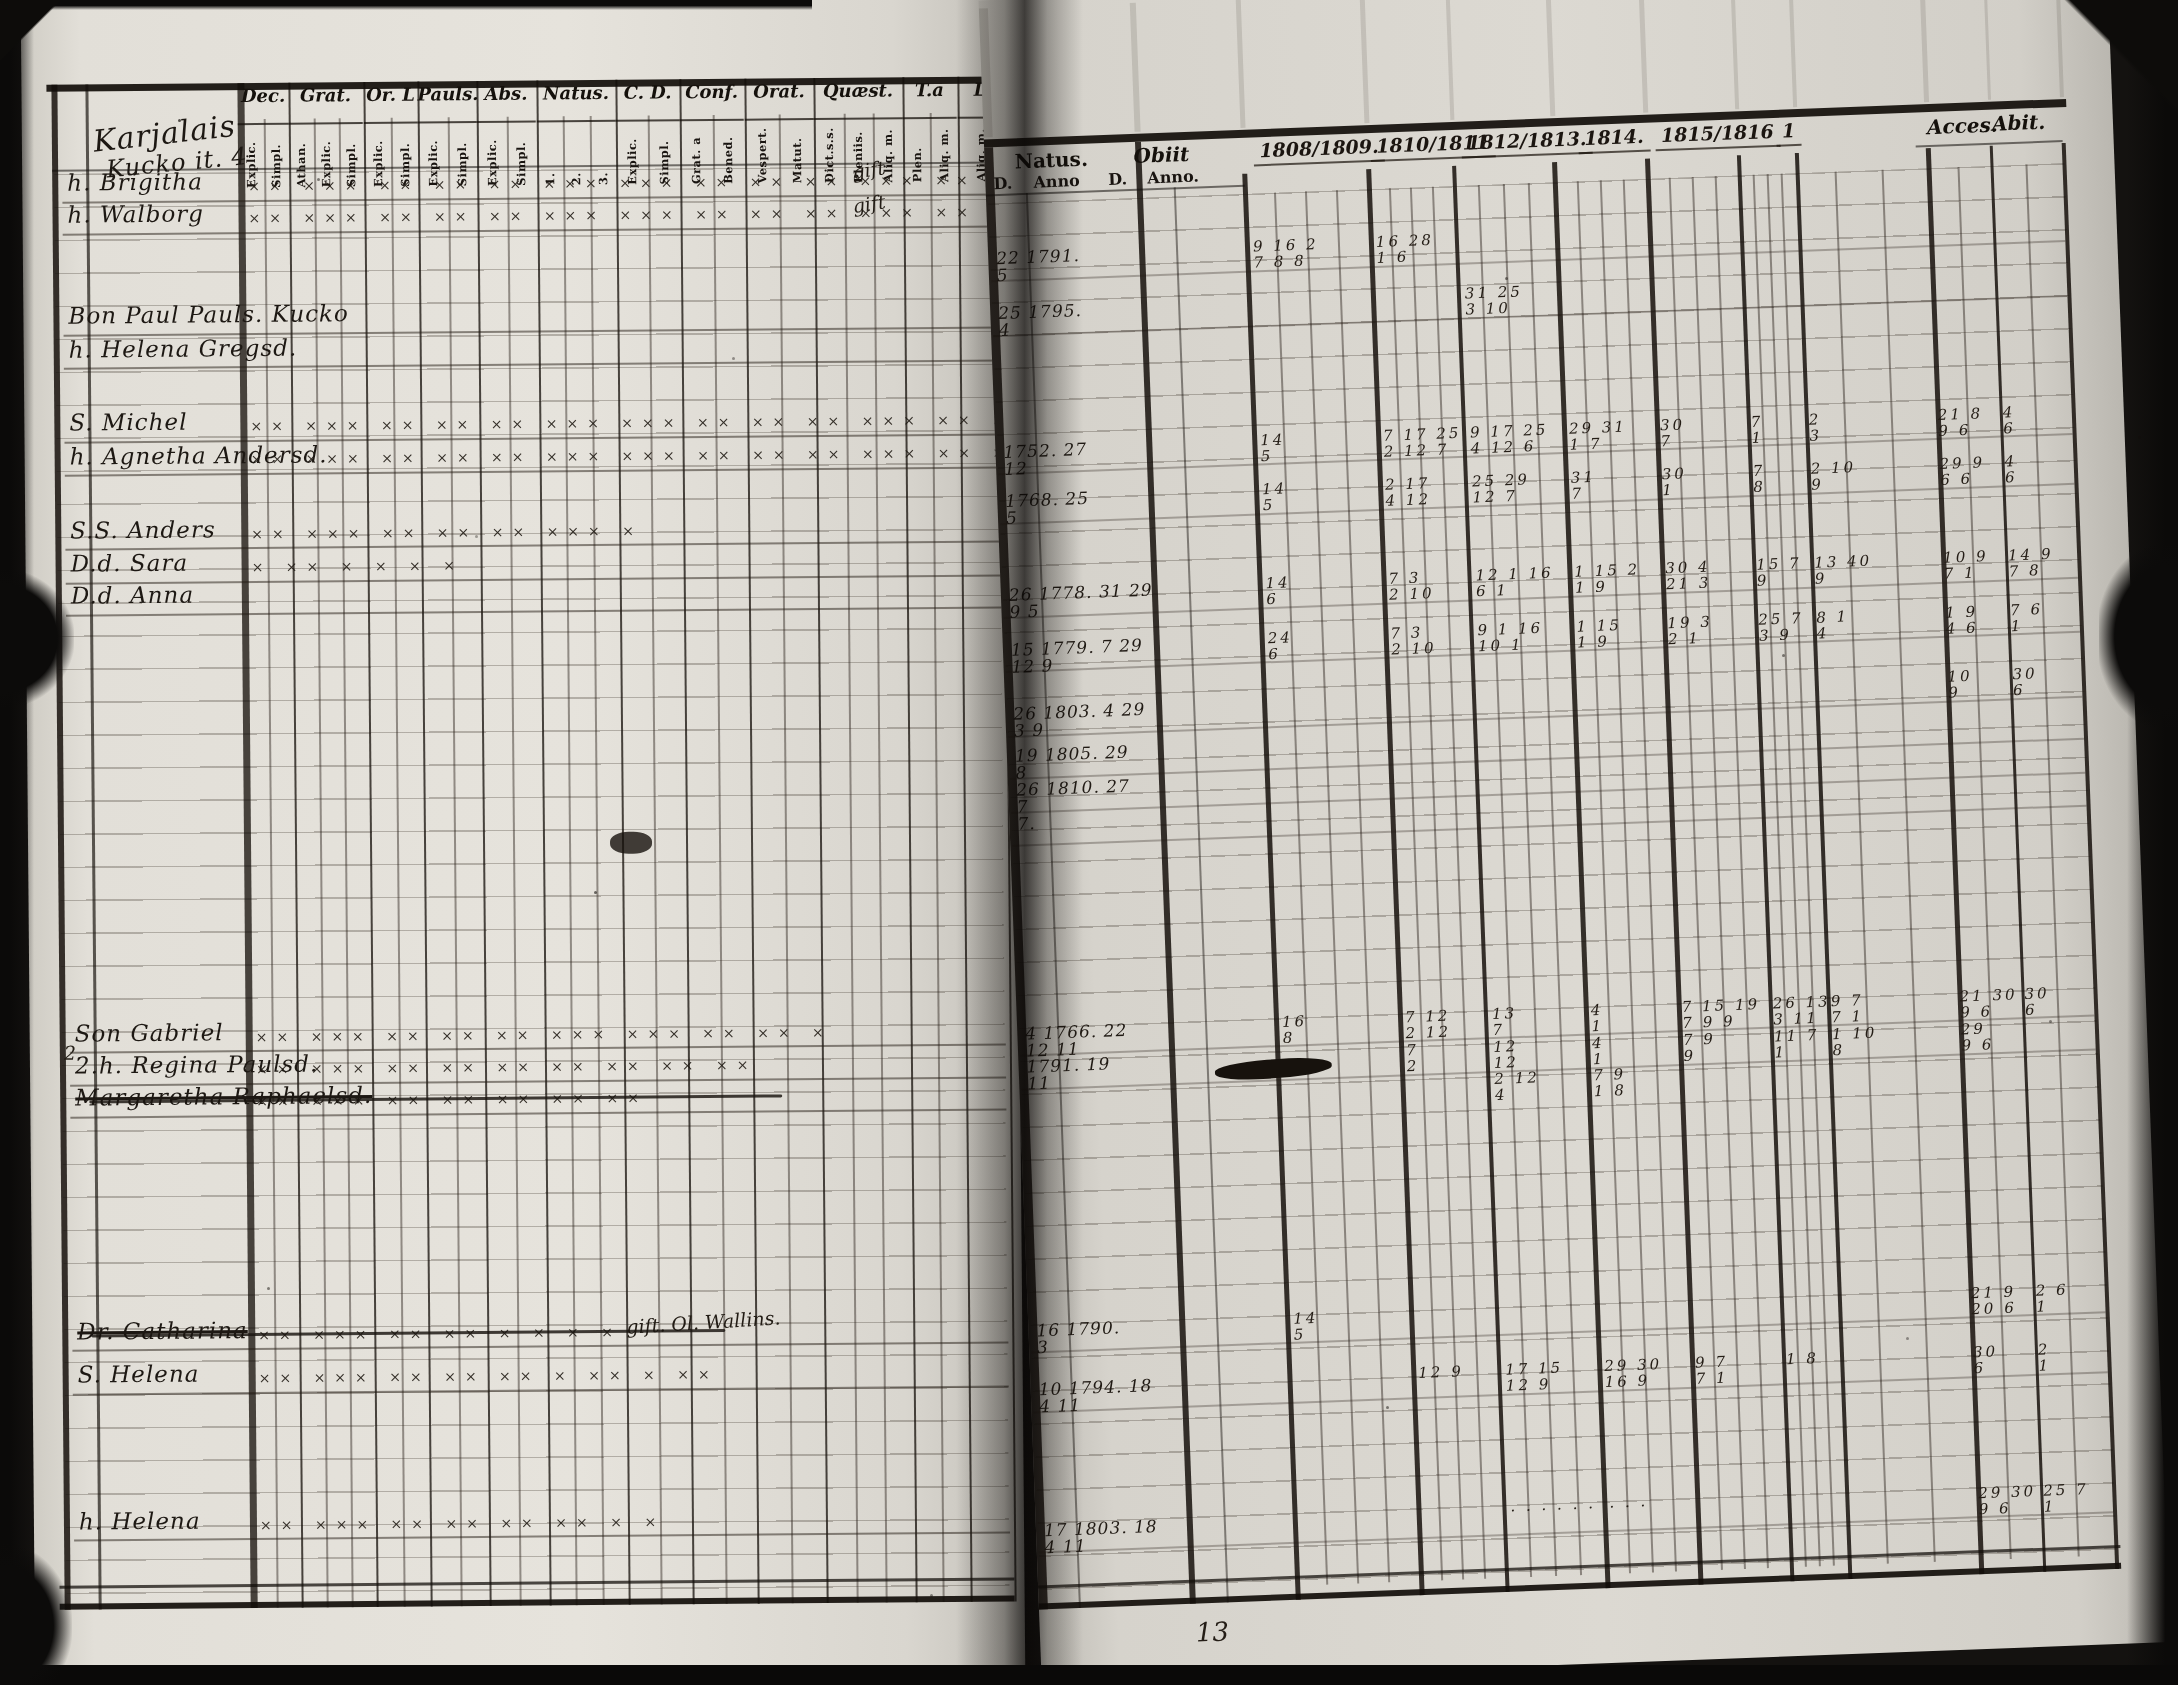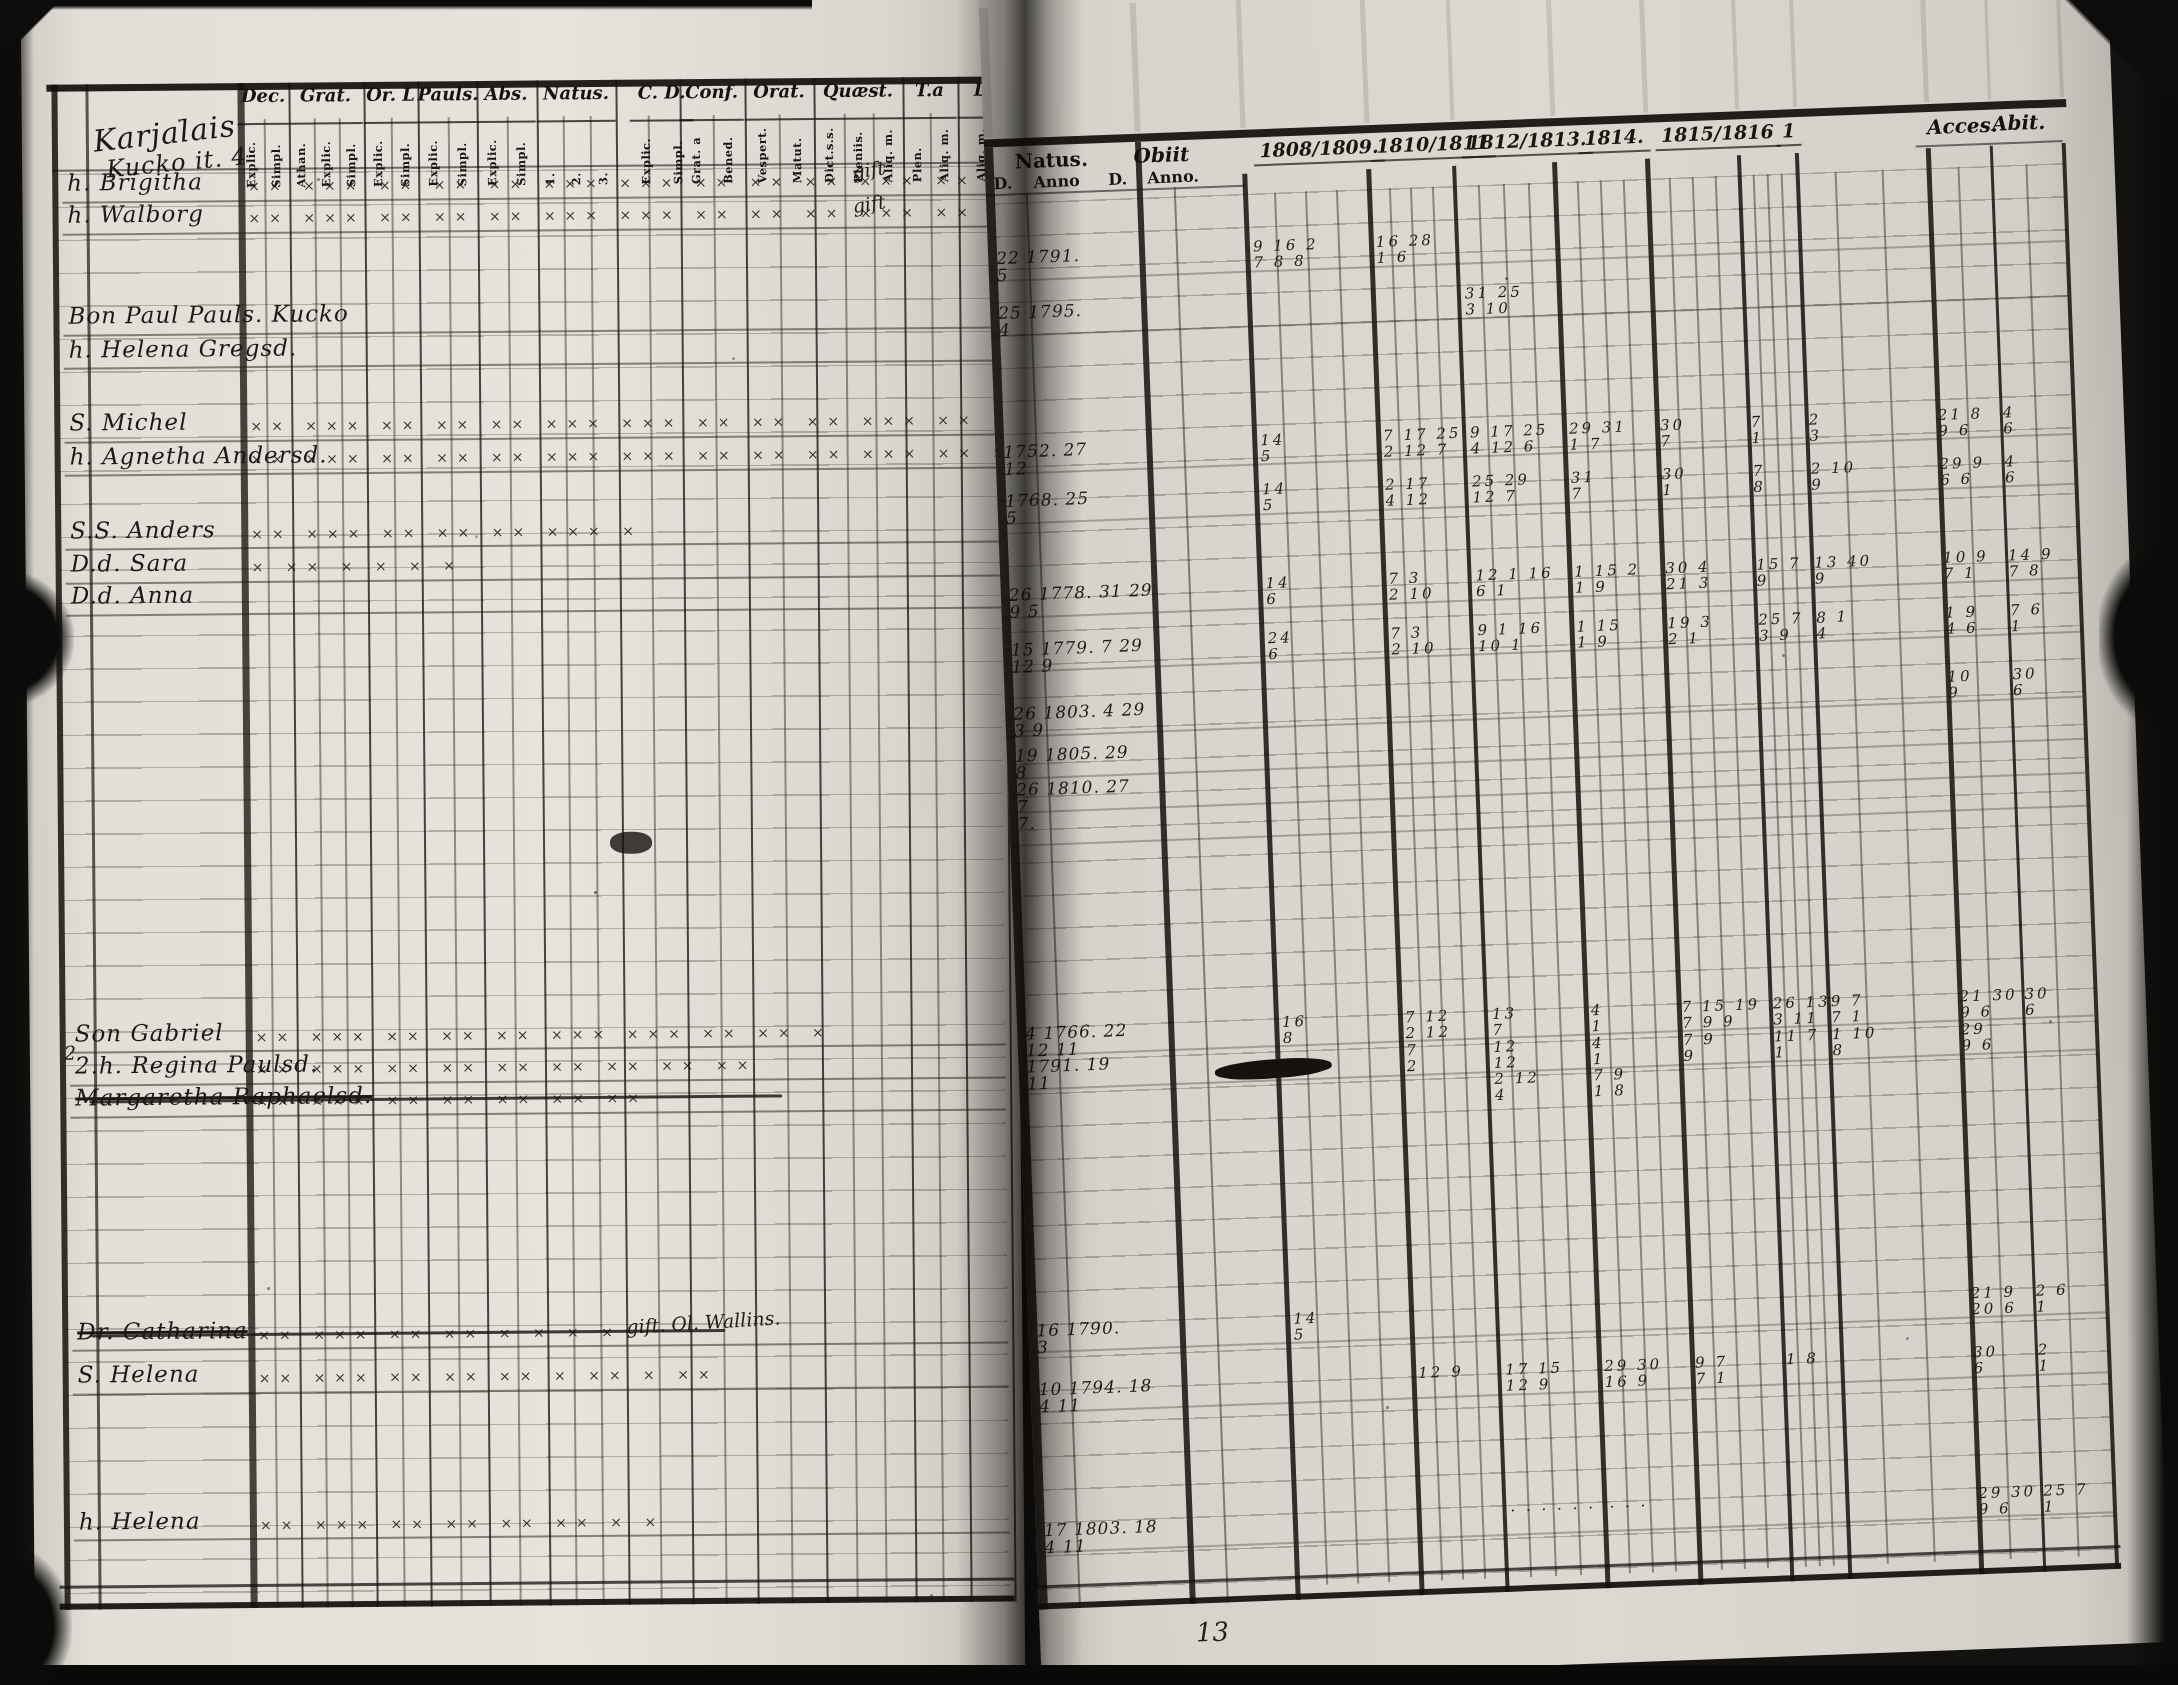--- a/index.html
+++ b/index.html
@@ -117,21 +117,21 @@
         </div>
     </div>
     <div class="hgroup" style="left:515px;width:79px;">
       <span class="hlabel">Natus.</span>
       <div class="hsubs">
           <span class="vsub">1.</span>
           <span class="vsub">2.</span>
           <span class="vsub">3.</span>
         </div>
     </div>
-    <div class="hgroup" style="left:608px;width:64px;">
+    <div class="hgroup" style="left:594px;width:64px;">
       <span class="hlabel">C. D.</span>
       <div class="hsubs">
           <span class="vsub">Explic.</span>
           <span class="vsub">Simpl.</span>
         </div>
     </div>
     <div class="hgroup" style="left:658px;width:64px;">
       <span class="hlabel">Conf.</span>
       <div class="hsubs">
           <span class="vsub">Grat. a</span>

